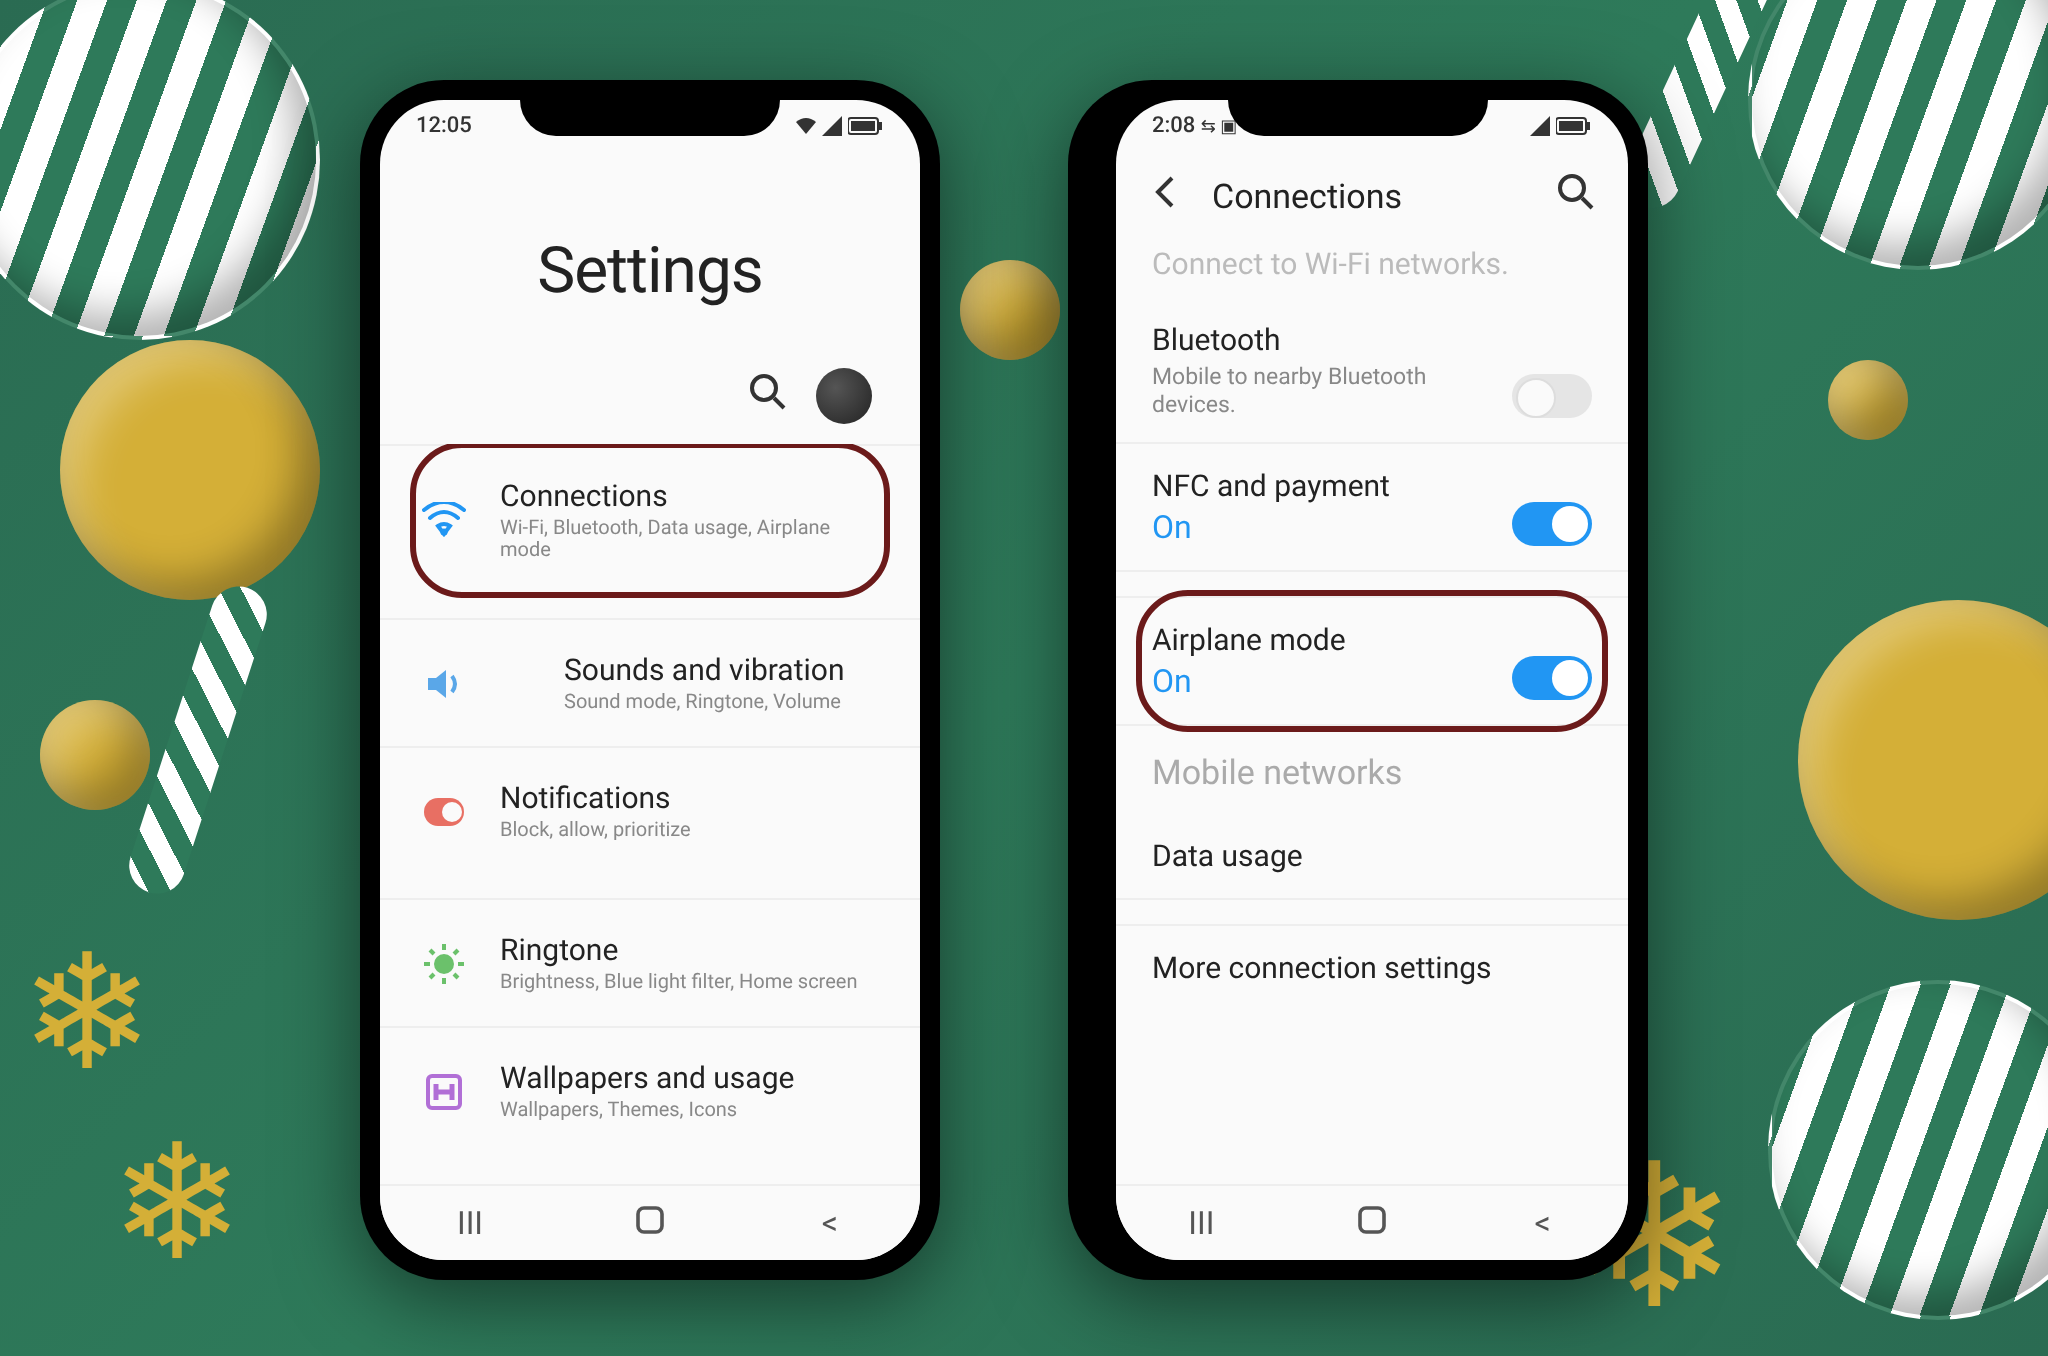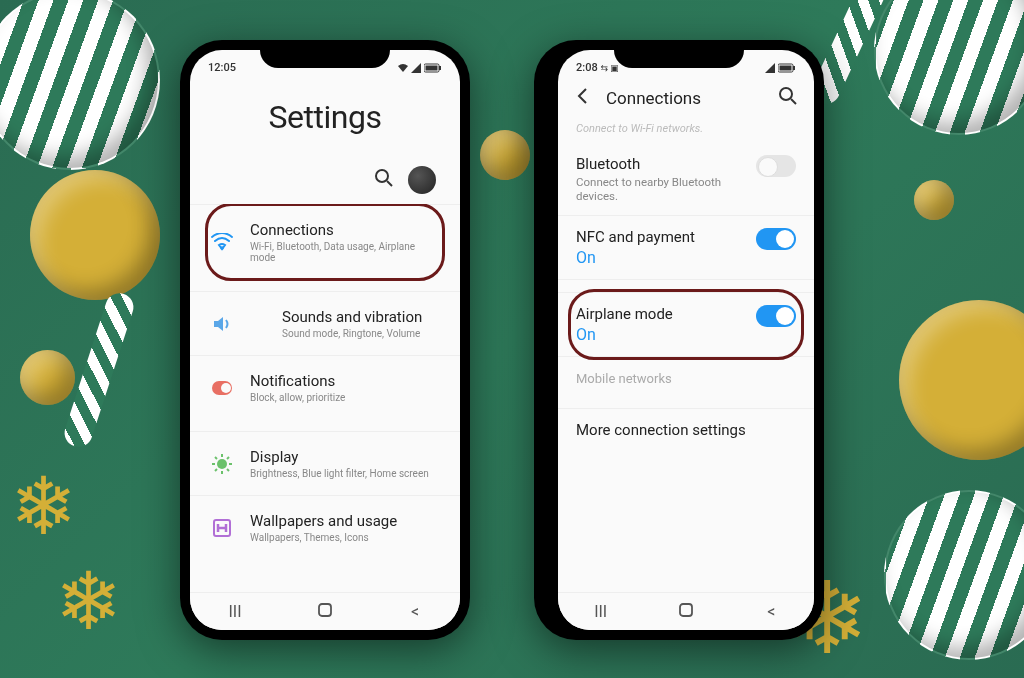--- a/index.html
+++ b/index.html
@@ -71,29 +71,29 @@
     flex-direction: column;
   }
   .statusbar {
     height: 24px;
     font-size: 11px;
     font-weight: 500;
     color: #333;
     padding: 6px 18px 0;
     display: flex;
     justify-content: space-between;
-    align-items: flex-end;
+    align-items: flex-start;
   }
   .statusbar .right svg { vertical-align: middle; }
   .title-big {
     text-align: center;
     font-size: 32px;
     font-weight: 400;
     color: #222;
-    margin-top: 24px;
+    margin-top: 42px;
     letter-spacing: -0.5px;
   }
   .search-row {
     display: flex;
     justify-content: flex-end;
     align-items: center;
     padding: 30px 24px 10px;
     gap: 14px;
   }
   .avatar {
@@ -139,31 +139,30 @@
   .topbar {
     display: flex;
     align-items: center;
     gap: 14px;
     padding: 12px 16px;
     font-size: 17px;
     color: #222;
   }
   .topbar .spacer { flex: 1; }
   .subheader {
-    font-size: 11px;
+    font-size: 15px;
     color: #bbb;
     padding: 0 18px 8px;
-    font-style: italic;
   }
   .conn-item {
     position: relative;
     padding: 12px 18px;
     border-bottom: 1px solid #eee;
     display: flex;
-    align-items: flex-start;
+    align-items: flex-end;
     gap: 12px;
   }
   .conn-item.section-gap { margin-top: 12px; border-top: 1px solid #eee; }
   .conn-txt { flex: 1; }
   .conn-title { font-size: 15px; color: #222; }
   .conn-sub { font-size: 11.5px; color: #888; margin-top: 2px; }
   .conn-sub.on { color: #2196f3; font-size: 16px; }
   .toggle {
     width: 40px;
     height: 22px;
@@ -184,21 +183,21 @@
   .toggle.on { background: #2196f3; }
   .toggle.on::after {
     content: "";
     position: absolute;
     width: 18px; height: 18px;
     background: #fff;
     border-radius: 50%;
     right: 2px; top: 2px;
   }
   .section-label {
-    font-size: 13px;
+    font-size: 17px;
     color: #aaa;
     padding: 14px 18px 10px;
   }
   .ring2 { left: 10px; right: 10px; top: -4px; bottom: -4px; }
   .navbar {
     height: 38px;
     display: flex;
     justify-content: space-around;
     align-items: center;
     border-top: 1px solid #eee;
@@ -303,21 +302,21 @@
                 <line x1="1" y1="11" x2="4" y2="11"></line>
                 <line x1="18" y1="11" x2="21" y2="11"></line>
                 <line x1="4" y1="4" x2="6" y2="6"></line>
                 <line x1="16" y1="16" x2="18" y2="18"></line>
                 <line x1="4" y1="18" x2="6" y2="16"></line>
                 <line x1="16" y1="6" x2="18" y2="4"></line>
               </g>
             </svg>
         </div>
         <div class="cat-txt">
-          <div class="cat-title">Display</div>
+          <div class="cat-title">Ringtone</div>
           <div class="cat-sub">Brightness, Blue light filter, Home screen</div>
         </div>
       </div>
       <div class="cat-item">
         <div class="cat-icon">
           <svg width="20" height="20" viewBox="0 0 20 20">
               <rect x="2" y="2" width="16" height="16" rx="2" fill="none" stroke="#b16fd6" stroke-width="2"></rect>
               <path d="M6 6 L6 14 M6 10 L14 10 M14 6 L14 14" stroke="#b16fd6" stroke-width="2.5"></path>
             </svg>
         </div>
@@ -367,40 +366,45 @@
             <circle cx="8" cy="8" r="6" fill="none" stroke="#333" stroke-width="2"></circle>
             <line x1="13" y1="13" x2="18" y2="18" stroke="#333" stroke-width="2"></line>
           </svg>
       </span>
     </div>
     <div class="subheader">Connect to Wi-Fi networks.</div>
     <div class="conn-list">
       <div class="conn-item">
         <div class="conn-txt">
           <div class="conn-title">Bluetooth</div>
-          <div class="conn-sub">Connect to nearby Bluetooth devices.</div>
+          <div class="conn-sub">Mobile to nearby Bluetooth devices.</div>
         </div>
         <div class="toggle off"></div>
       </div>
       <div class="conn-item">
         <div class="conn-txt">
           <div class="conn-title">NFC and payment</div>
           <div class="conn-sub on">On</div>
         </div>
         <div class="toggle on"></div>
       </div>
       <div class="conn-item section-gap" style="position:relative;">
         <div class="highlight-ring ring2"></div>
         <div class="conn-txt">
           <div class="conn-title">Airplane mode</div>
           <div class="conn-sub on">On</div>
         </div>
         <div class="toggle on"></div>
       </div>
       <div class="section-label">Mobile networks</div>
+      <div class="conn-item">
+        <div class="conn-txt">
+            <div class="conn-title">Data usage</div>
+          </div>
+      </div>
       <div class="conn-item section-gap" style="border-bottom:none;">
         <div class="conn-txt">
             <div class="conn-title">More connection settings</div>
           </div>
       </div>
     </div>
     <div class="navbar">
       <div class="nav-btn">III</div>
       <div class="nav-btn"><svg width="16" height="16">
             <rect x="2" y="2" width="12" height="12" rx="3" fill="none" stroke="#555" stroke-width="1.8"></rect>

